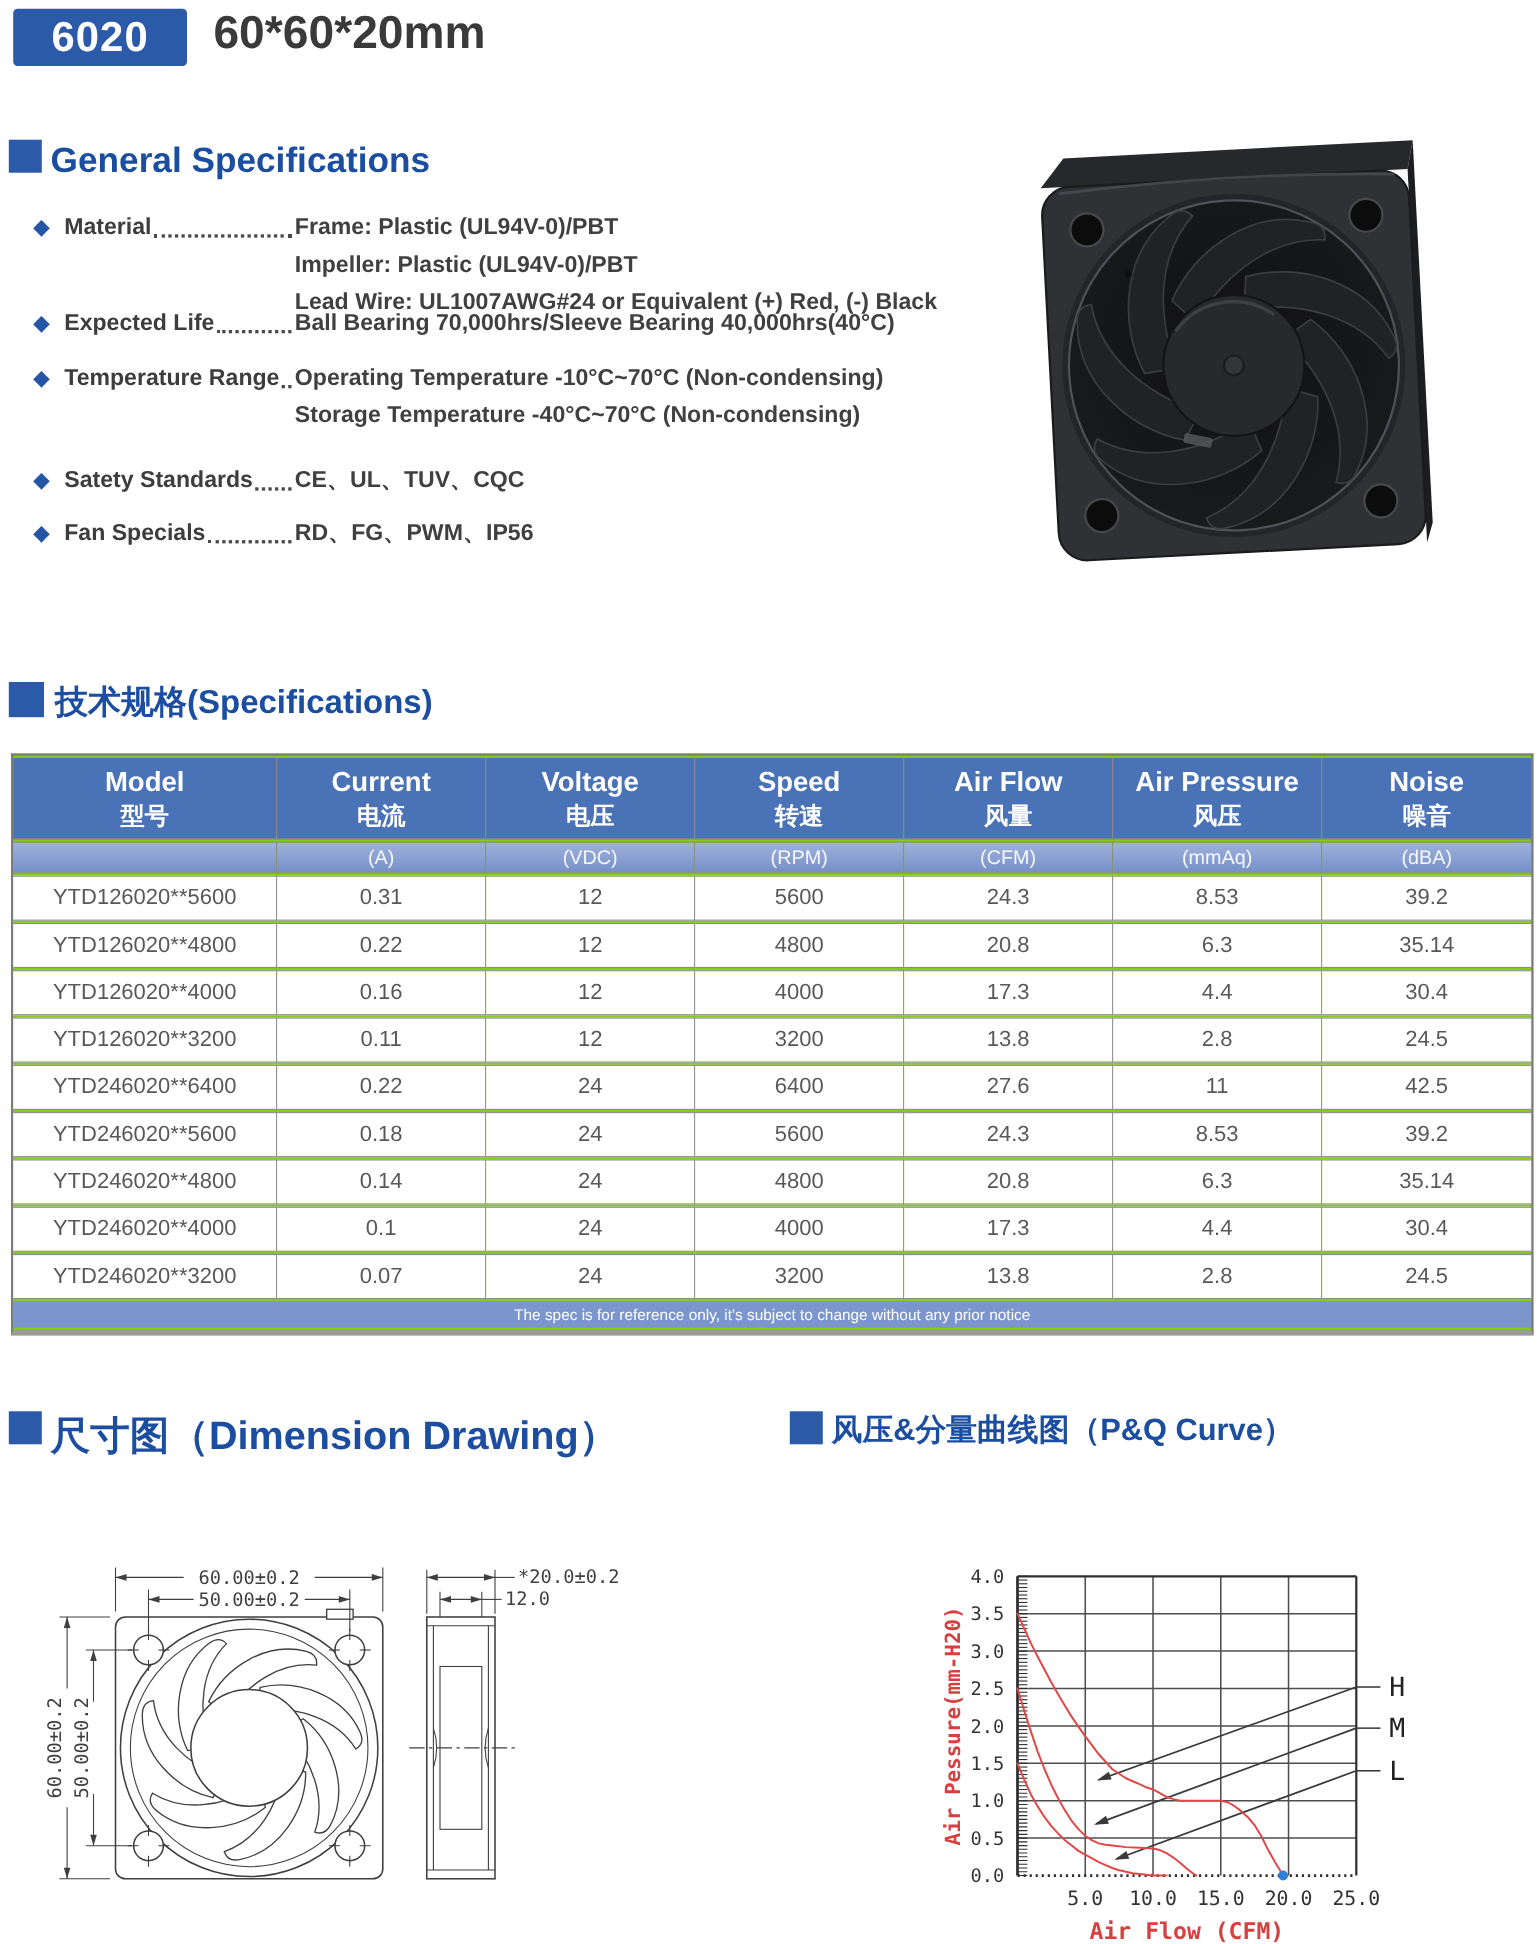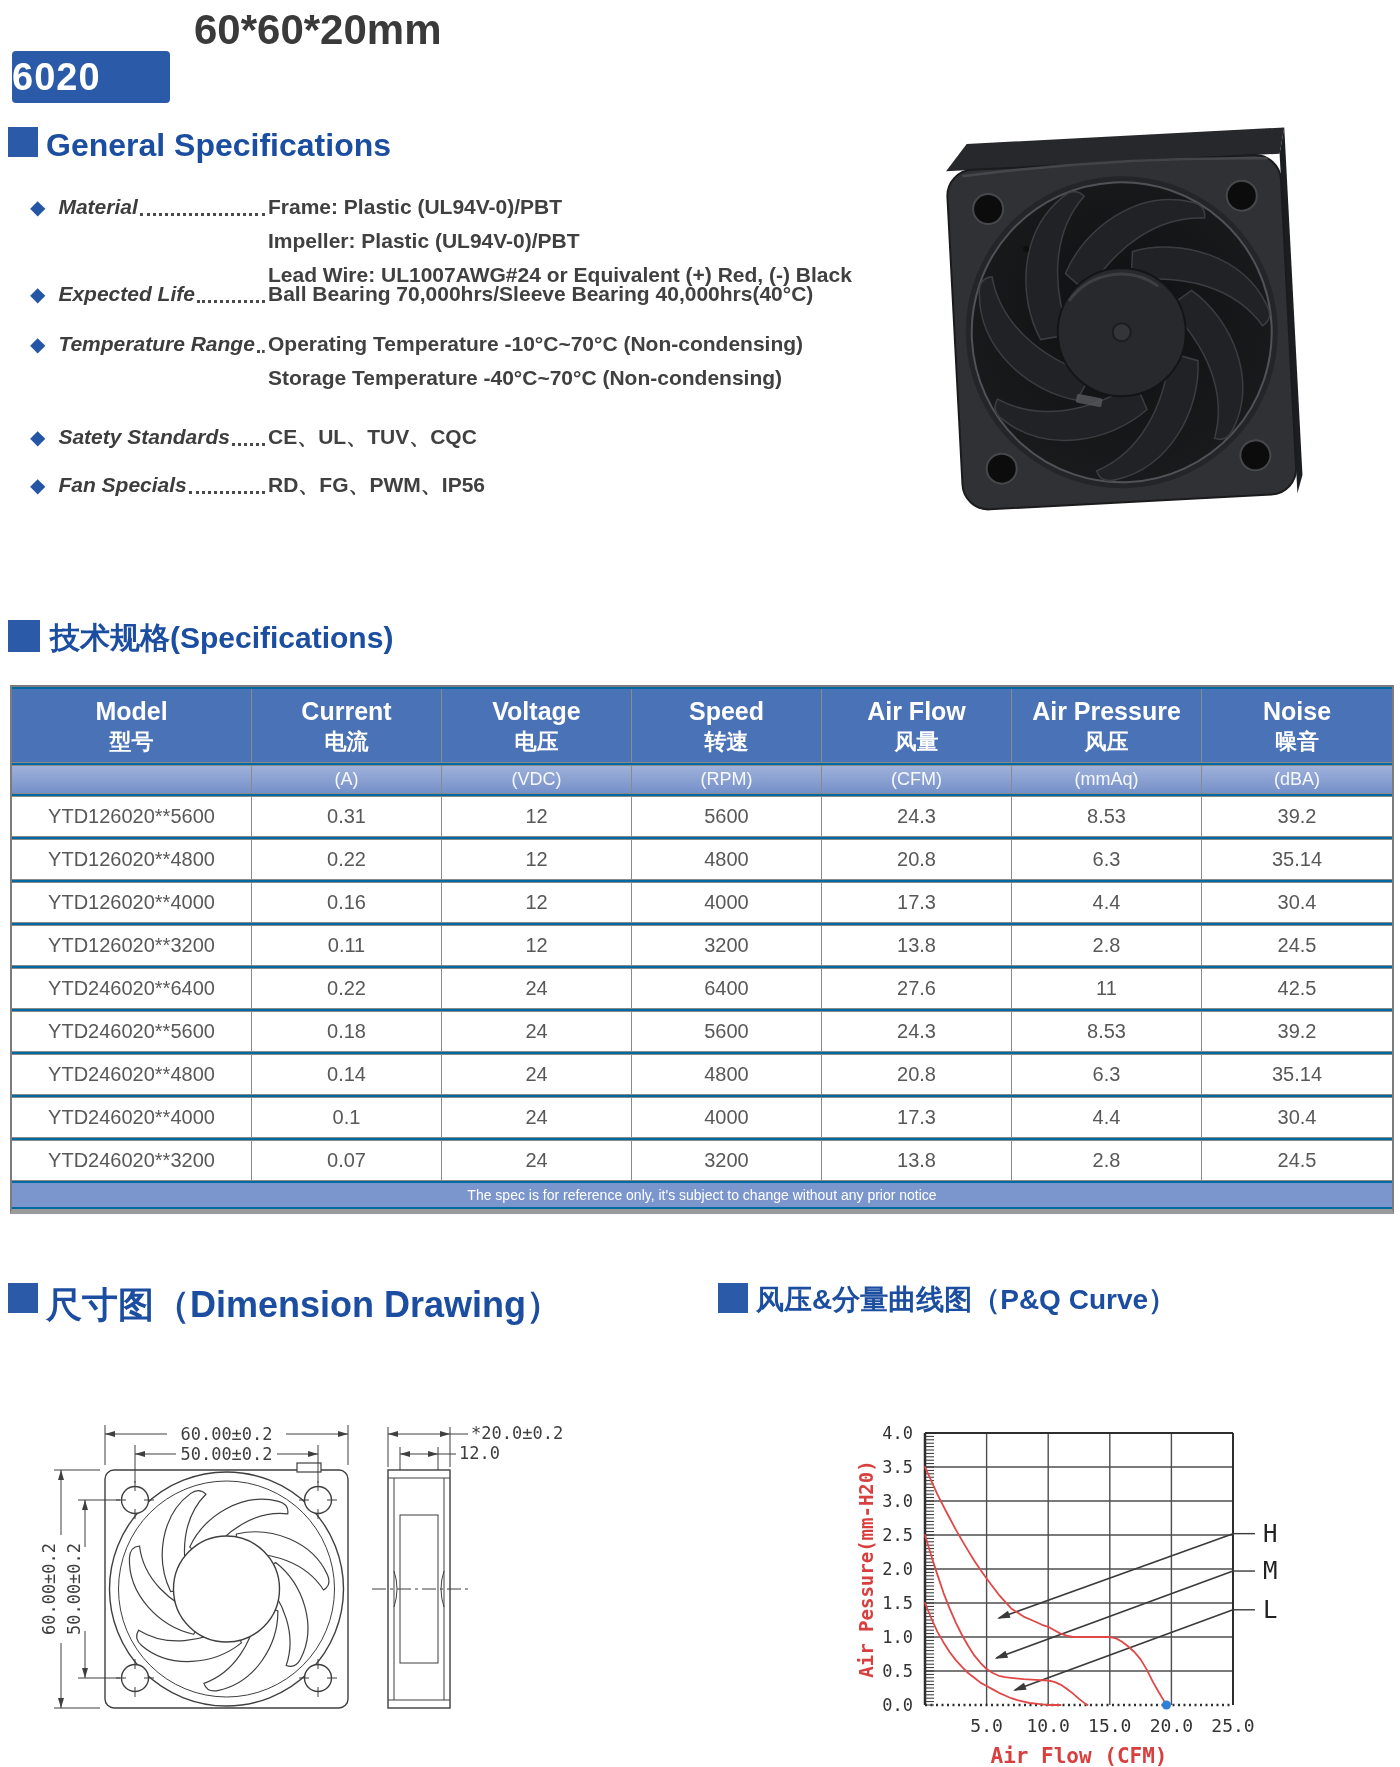--- a/index.html
+++ b/index.html
@@ -2,38 +2,38 @@
 <html><head>
 <meta charset="utf-8">
 <style>
   html,body{margin:0;padding:0;background:#fff;}
   .page{position:relative;width:1400px;height:1767px;background:#ffffff;
         font-family:"Liberation Sans",sans-serif;overflow:hidden;}
 
   
   .model-badge{position:absolute;left:12px;top:8px;width:158px;height:52px;
     background:#2a5aa8;border-radius:4px;color:#fff;font-size:38px;font-weight:bold;
-    display:flex;align-items:center;letter-spacing:1px;margin-top:43px;}
+    display:flex;align-items:center;justify-content:center;letter-spacing:1px;}
   .size-label{position:absolute;left:194px;top:6px;font-size:42px;font-weight:bold;color:#3a3a3a;}
 
   
   .sec-sq{position:absolute;width:30px;height:30px;background:#2a5aa8;}
   .sec-title{position:absolute;font-weight:bold;color:#1b4da0;white-space:nowrap;}
 
   
   .spec-row{position:absolute;left:30px;display:flex;align-items:flex-start;width:880px;}
   .spec-lead{display:flex;align-items:flex-start;width:238px;flex:0 0 238px;}
   .diamond{color:#2456a5;font-size:20px;line-height:34px;margin-right:13px;}
-  .spec-label{font-weight:bold;font-size:21px;color:#3d3d3d;line-height:34px;white-space:nowrap;font-style:italic;}
+  .spec-label{font-weight:bold;font-size:21px;color:#3d3d3d;line-height:34px;white-space:nowrap;}
   .dots{flex:1;height:5px;margin:18px 3px 0 2px;border-bottom:3px dotted #4a4a4a;}
   .spec-vals{font-weight:bold;font-size:21px;color:#404040;line-height:34px;white-space:nowrap;}
 
   
   .tablewrap{position:absolute;left:10px;top:685px;width:1380px;
-     border:2px solid #7c7c7c;border-bottom:5px solid #9b9b9b;background:#0369a1;}
+     border:2px solid #7c7c7c;border-bottom:5px solid #9b9b9b;background:#84cc16;}
   table.spec{width:100%;border-collapse:separate;border-spacing:0 2px;}
   table.spec th{background:#4a72b6;color:#fff;padding:6px 2px;border-right:1.5px solid #8a8a8a;
      border-bottom:1.5px solid #8a8a8a;}
   table.spec th:last-child{border-right:none;}
   table.spec th .en{display:block;font-size:25px;font-weight:bold;line-height:1.3;}
   table.spec th .zh{display:block;font-size:22px;font-weight:bold;line-height:1.3;}
   table.spec tr.units td{background:linear-gradient(180deg,#9fb1da,#7590c9);
      color:rgba(255,255,255,0.92);font-size:18px;padding:3px 2px;text-align:center;
      border-right:1.5px solid #8a8a8a;border-top:1.5px solid #8a8a8a;border-bottom:1.5px solid #8a8a8a;}
   table.spec tr.units td:last-child{border-right:none;}

